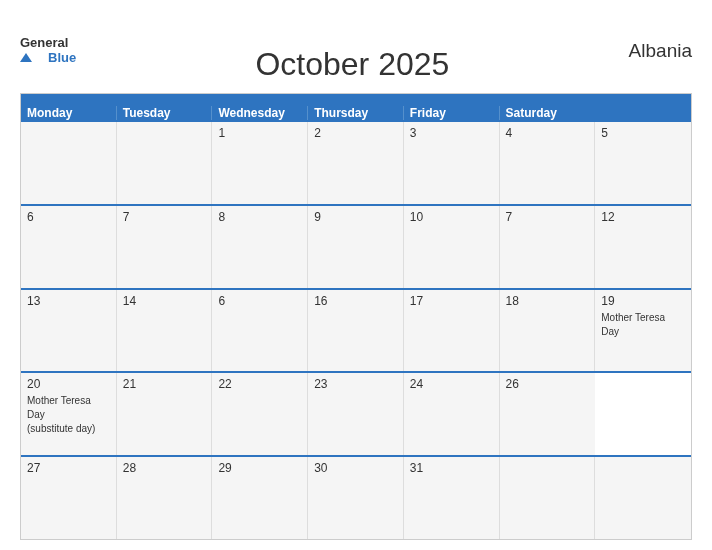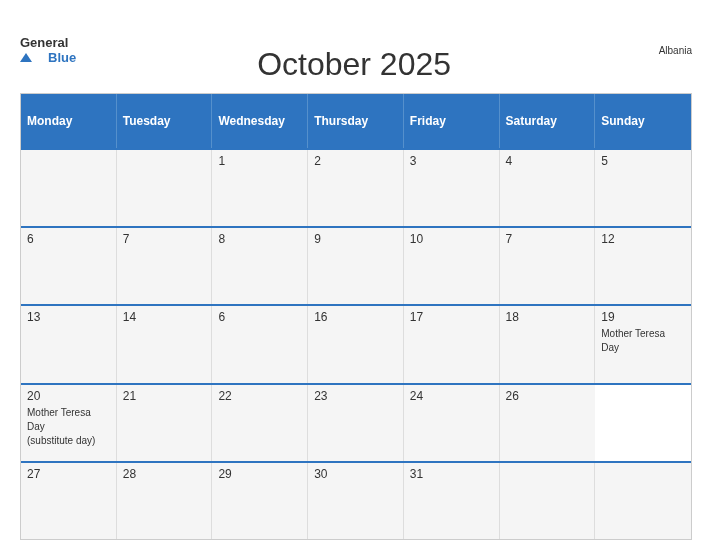--- a/index.html
+++ b/index.html
@@ -37,44 +37,45 @@
     }
     .header-title {
       font-size: 32px;
       color: #333;
       font-weight: normal;
       text-align: center;
       flex: 1;
       margin-top: 28px;
     }
     .header-country {
-      font-size: 10px;
+      font-size: 19px;
       color: #333;
       min-width: 60px;
       text-align: right;
     }
     
     .calendar {
       flex: 1;
       display: flex;
       flex-direction: column;
       border: 1px solid #ccc;
     }
     .cal-header-row {
       display: grid;
       grid-template-columns: repeat(7, 1fr);
       background: #2e74c0;
     }
     .cal-header-cell {
       color: #fff;
       font-size: 12px;
       font-weight: bold;
-      padding: 20px 6px;
+      padding: 0 6px;
       text-align: left;
       border-right: 1px solid #5590cc;
+      margin-top: 12px;
     }
     .cal-header-cell:last-child {
       border-right: none;
     }
     .cal-body {
       flex: 1;
       display: flex;
       flex-direction: column;
     }
     .cal-week {
@@ -129,21 +130,20 @@
   </div>
 
   <div class="calendar">
     <div class="cal-header-row">
       <div class="cal-header-cell">Monday</div>
       <div class="cal-header-cell">Tuesday</div>
       <div class="cal-header-cell">Wednesday</div>
       <div class="cal-header-cell">Thursday</div>
       <div class="cal-header-cell">Friday</div>
       <div class="cal-header-cell">Saturday</div>
-      <div class="cal-header-cell">Sunday</div>
     </div>
     <div class="cal-body" id="cal-body">
     <div class="cal-week">
           <div class="cal-cell empty"></div>
           <div class="cal-cell empty"></div>
           <div class="cal-cell">
             <span class="day-num">1</span>
           </div>
           <div class="cal-cell">
             <span class="day-num">2</span>

